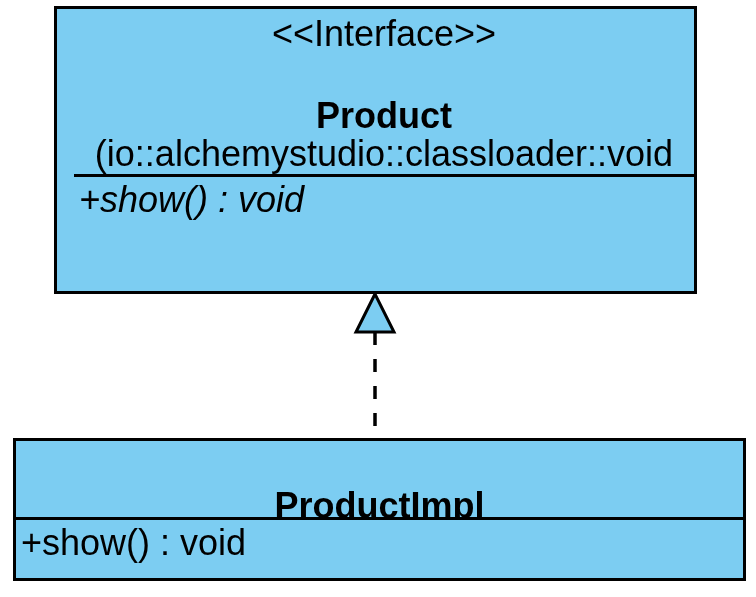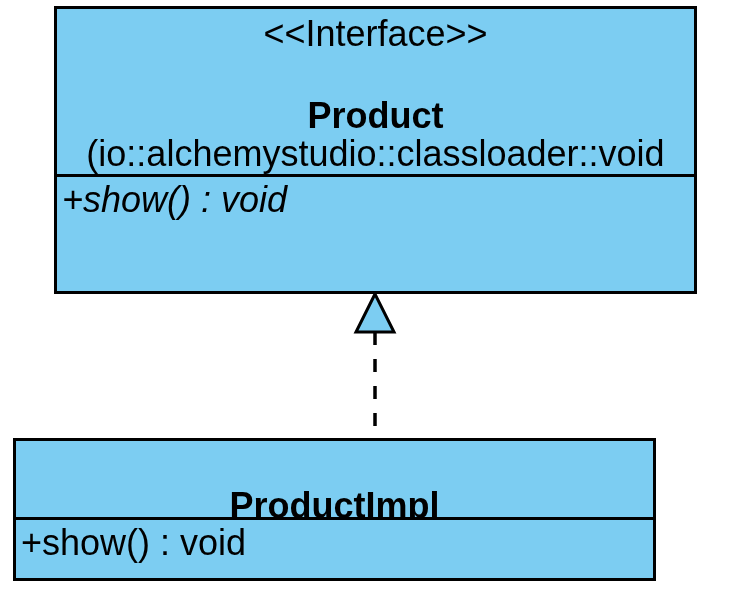--- a/index.html
+++ b/index.html
@@ -17,22 +17,22 @@
     background: var(--canvas-bg);
     font-family: "Liberation Sans", "DejaVu Sans", sans-serif;
     color: var(--text-color);
     overflow: hidden;
   }
   .uml-node {
     position: absolute;
     background: var(--node-fill);
     border: 3px solid var(--node-border);
   }
-  .node-interface { left: 54px; top: 6px;   width: 643px; height: 288px; }
-  .node-impl      { left: 13px; top: 438px; width: 643px; height: 143px; }
+  .node-interface { left: 54px; top: 6px;   width: 643px; height: 288px; padding-left: 17px; }
+  .node-impl      { left: 13px; top: 438px; width: 733px; height: 143px; }
   .name-comp {
     border-bottom: 3px solid var(--node-border);
     text-align: center;
     overflow: hidden;
   }
   .node-interface .name-comp { height: 168px; padding-top: 6px; }
   .node-impl      .name-comp { height: 79px;  padding-top: 2px; }
   .tline {
     font-size: 36px;
     line-height: 38px;

